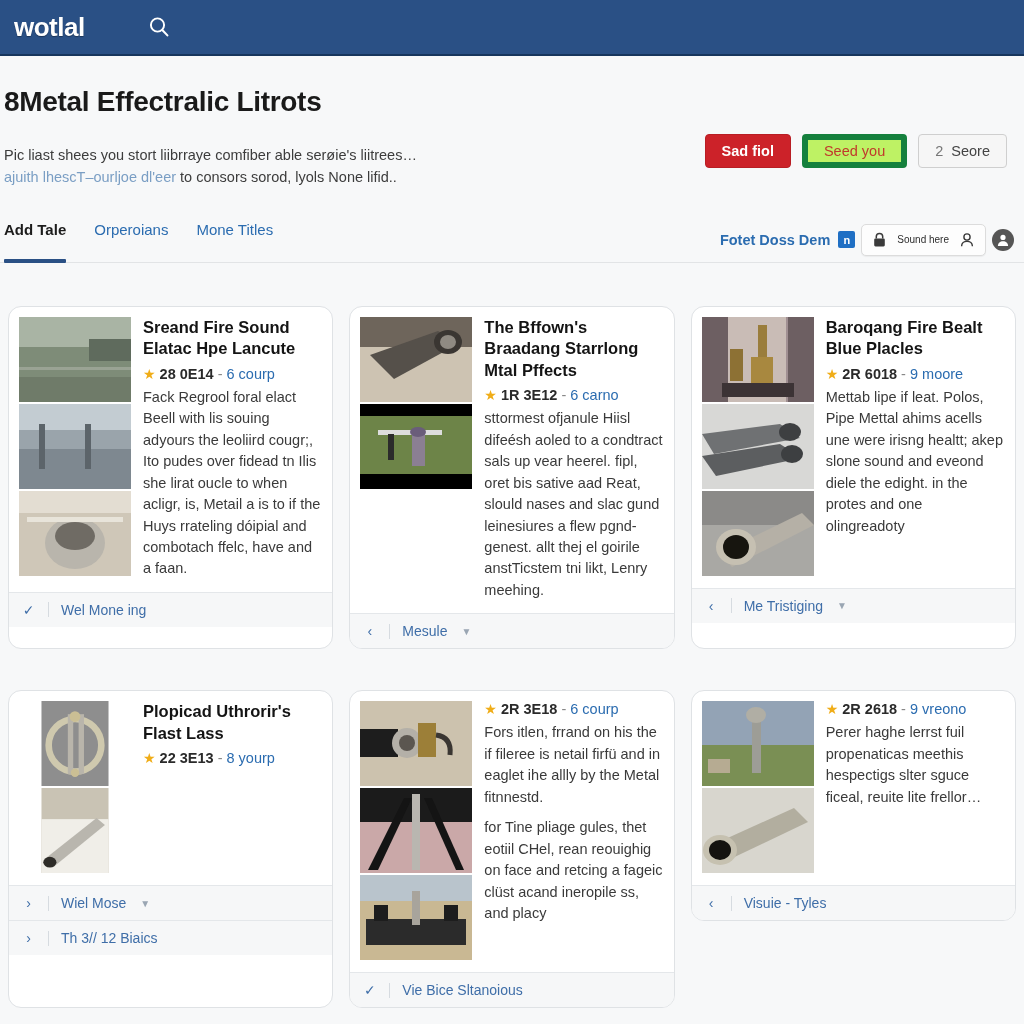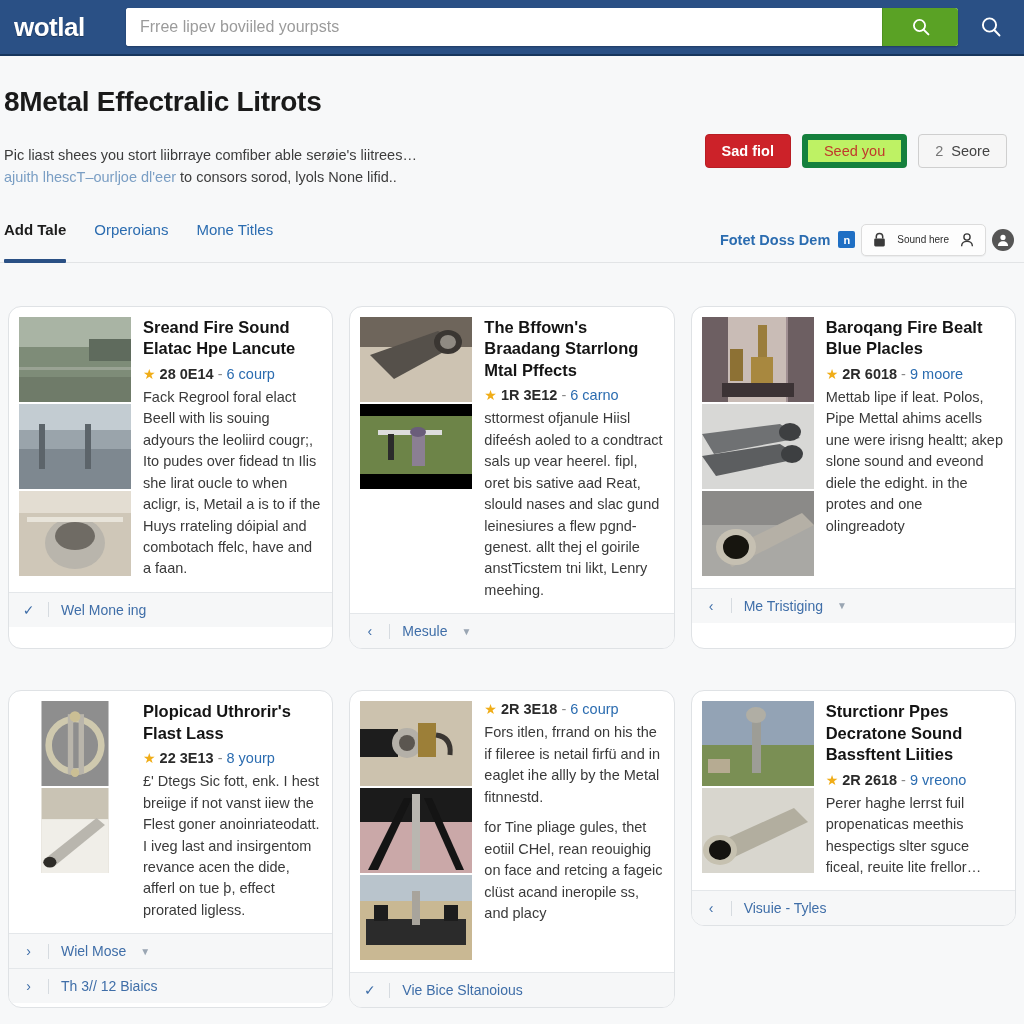--- a/index.html
+++ b/index.html
@@ -145,29 +145,20 @@
   }
   .card-foot .ficon { width: 15px; display: flex; justify-content: center; color: #3f6ea8; }
   .card-foot .divider { width: 1px; height: 15px; background: #d6dbe0; }
   .card-foot .caret { color: #9aa6b3; font-size: 10px; margin-left: 2px; }
 </style>
 </head>
 <body>
 
 <div class="topbar">
   <div class="logo">wotlal</div>
-  <div class="searchwrap">
-    <input type="text" placeholder="Frree lipev boviiled yourpsts" style="">
-    <button class="searchbtn">
-      <svg width="20" height="20" viewBox="0 0 20 20">
-        <circle cx="8.5" cy="8.5" r="5.6" fill="none" stroke="#fff" stroke-width="1.8"></circle>
-        <line x1="12.6" y1="12.6" x2="17.4" y2="17.4" stroke="#fff" stroke-width="2" stroke-linecap="round"></line>
-      </svg>
-    </button>
-  </div>
   <div class="navsearch">
     <svg width="24" height="24" viewBox="0 0 24 24">
       <circle cx="10.5" cy="10" r="6.6" fill="none" stroke="#fff" stroke-width="1.9"></circle>
       <line x1="15.3" y1="15" x2="20.4" y2="20.4" stroke="#fff" stroke-width="2.1" stroke-linecap="round"></line>
     </svg>
   </div>
 </div>
 
 <div class="page-head">
   <div class="page-title">8Metal Effectralic Litrots</div>
@@ -376,23 +367,20 @@
         </svg>
       </div>
       <div class="card-main">
         <div class="card-title">Plopicad Uthrorir's Flast Lass</div>
         <div class="rating">
           <span class="star">★</span>
           <span class="score">22 3E13</span>
           <span class="sep">-</span>
           <span class="count">8 yourp</span>
         </div>
-        <div class="card-text">
-          <p>£' Dtegs Sic fott, enk. I hest breiige if not vanst iiew the Flest goner anoinriateodatt. I iveg last and insirgentom revance acen the dide, afferl on tue þ, effect prorated ligless.</p>
-        </div>
       </div>
     </div>
     <div class="card-foot">
       <span class="ficon">›</span>
       <span class="divider"></span>
       <span>Wiel Mose</span>
       <span class="caret">▼</span>
     </div>
     <div class="card-foot">
       <span class="ficon">›</span>
@@ -460,21 +448,20 @@
           <rect x="6" y="58" width="22" height="14" fill="#b6ab92"></rect>
         </svg>
         <svg class="thumb" viewBox="0 0 112 85">
           <rect width="112" height="85" fill="#d8d6ce"></rect>
           <path d="M8 58 L92 20 L106 34 L22 74 Z" fill="#b2ae9f"></path>
           <ellipse cx="18" cy="62" rx="17" ry="15" fill="#c6c1b0"></ellipse>
           <ellipse cx="18" cy="62" rx="11" ry="10" fill="#151310"></ellipse>
         </svg>
       </div>
       <div class="card-main">
-        <div class="card-title">Sturctionr Ppes Decratone Sound Bassftent Liities</div>
         <div class="rating">
           <span class="star">★</span>
           <span class="score">2R 2618</span>
           <span class="sep">-</span>
           <span class="count">9 vreono</span>
         </div>
         <div class="card-text">
           <p>Perer haghe lerrst fuil propenaticas meethis hespectigs slter sguce ficeal, reuite lite frellor…</p>
         </div>
       </div>

